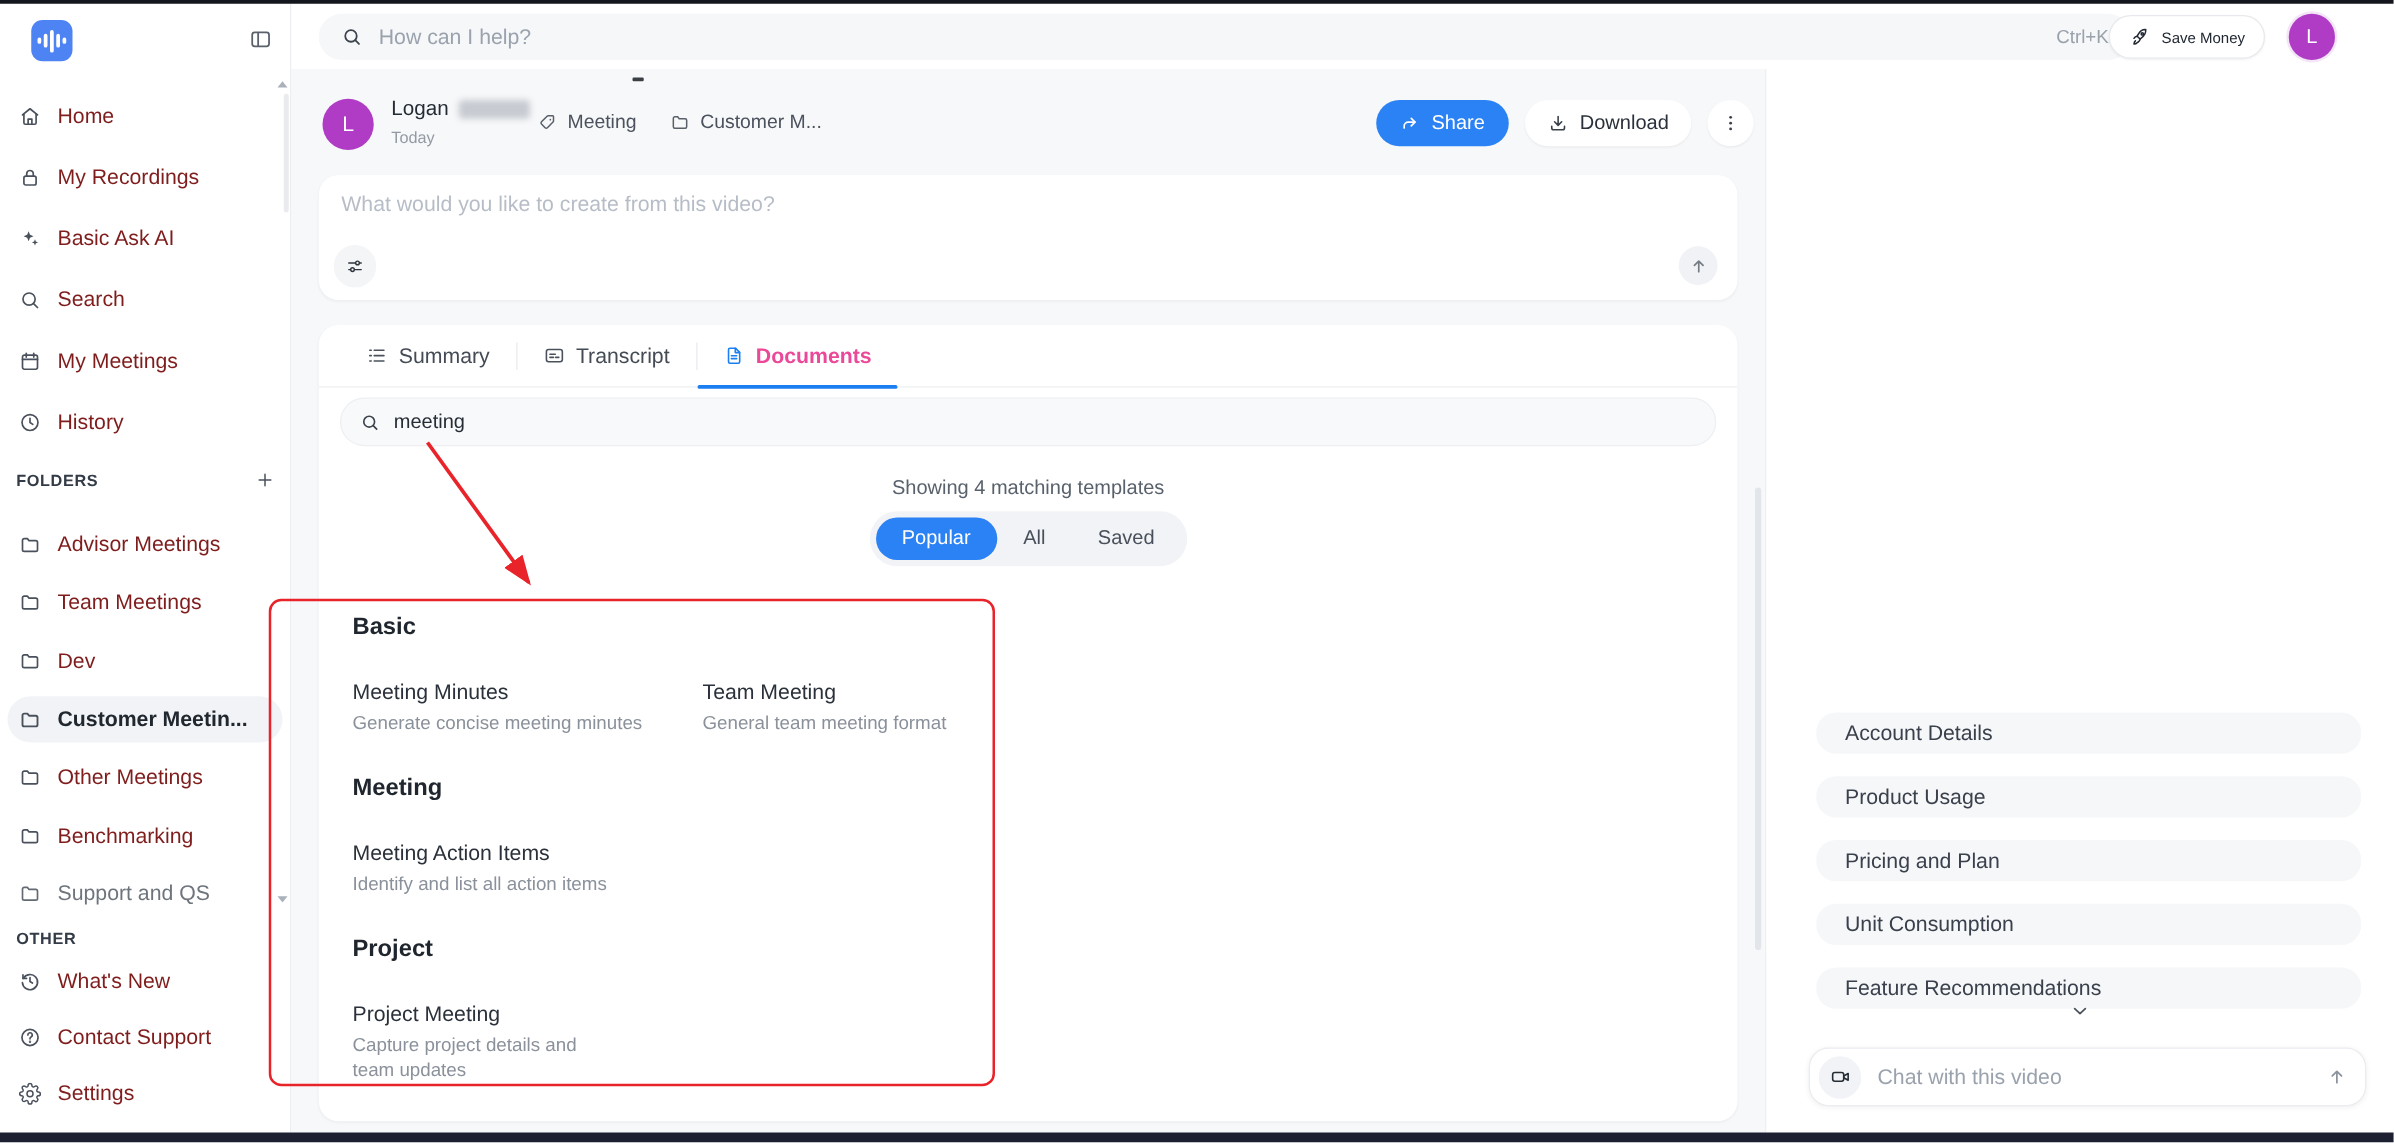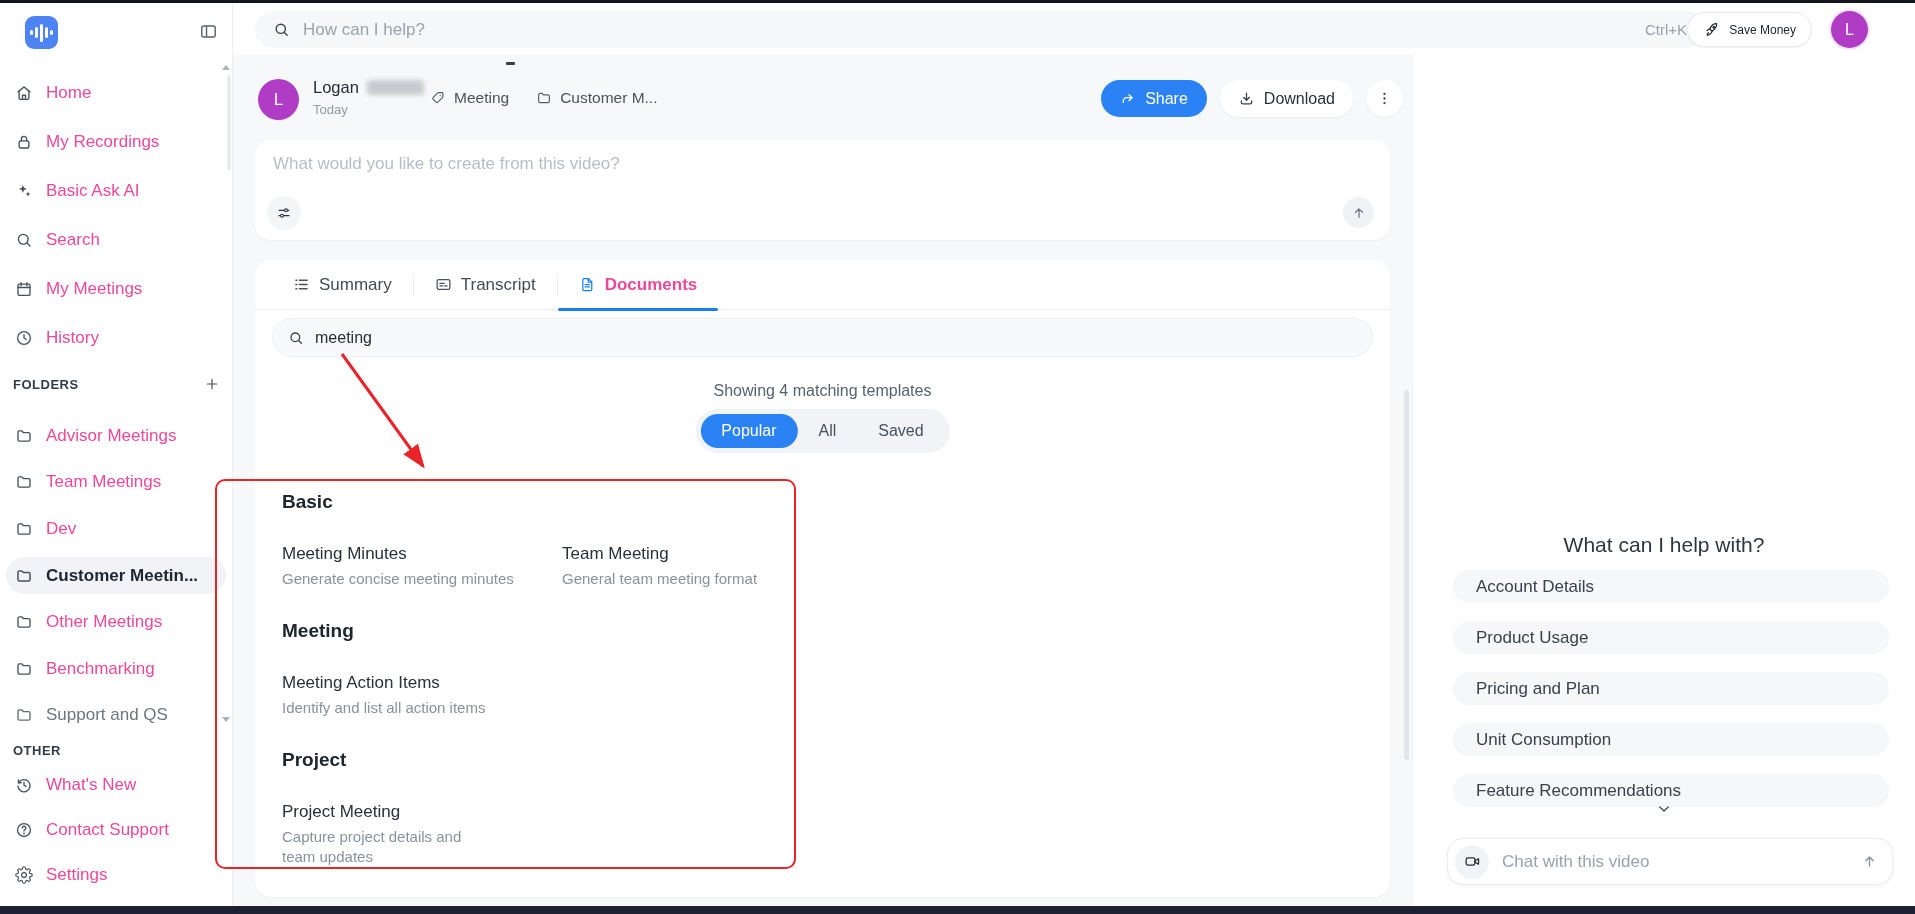--- a/index.html
+++ b/index.html
@@ -15,21 +15,21 @@
 
   
   .sidebar { left:0; top:3px; width:233px; height:903px; background:#fff; border-right:1px solid #eceef1; z-index:5; }
   .logo { left:25px; top:13px; width:33px; height:33px; border-radius:9px; background:#4d83f2;
           display:flex; align-items:center; justify-content:center; gap:2.5px; }
   .logo i { display:block; width:2.6px; background:#fff; border-radius:2px; }
   .panel-toggle { right:14px; top:19px; color:#5a616b; cursor:pointer; }
   .nav { left:0; top:70px; width:233px; display:flex; flex-direction:column; gap:9px; }
   .nav-item, .folder-item, .other-item {
     display:flex; align-items:center; gap:13px; height:40px; padding:0 0 0 15px;
-    font-size:17px; color:#ec4899; cursor:pointer; }
+    font-size:17px; color:#7f1d1d; cursor:pointer; }
   .nav-item .icon, .folder-item .icon, .other-item .icon { color:#4a515c; }
   .sec-label { font-size:13px; font-weight:700; letter-spacing:.5px; color:#333b47; }
   .folders-head { left:13px; right:12px; top:373px; display:flex; align-items:center; justify-content:space-between; }
   .plus-btn { color:#4a515c; cursor:pointer; }
   .folder-scroll { left:0; top:414px; width:232px; height:317px; overflow:hidden;
                    display:flex; flex-direction:column; gap:9px; }
   .folder-item.active { margin:0 6px; border-radius:20px; background:#f1f3f6; font-weight:700; color:#21272f; padding-left:9px; }
   .folder-item.clipped { color:#555c66; opacity:.85; }
   .other-head { left:13px; top:740px; }
   .other-list { left:0; top:762px; width:233px; display:flex; flex-direction:column; gap:5px; }
@@ -509,21 +509,20 @@
             <div class="tpl-desc narrow">Capture project details and team updates</div>
           </div>
         </div>
       </div>
     </div>
 
     <div class="abs main-thumb"></div>
   </div>
 
   <div class="abs rightpanel">
-    <div class="abs assist-heading">What can I help with?</div>
     <div class="abs suggestions">
       <div class="suggestion">
           <span>Account Details</span>
         </div>
       <div class="suggestion">
           <span>Product Usage</span>
         </div>
       <div class="suggestion">
           <span>Pricing and Plan</span>
         </div>

